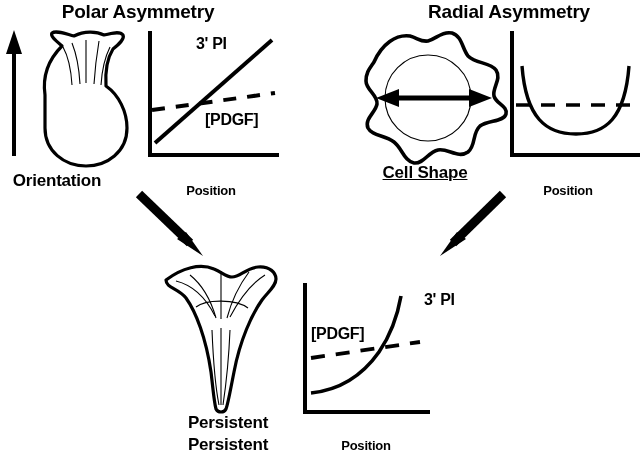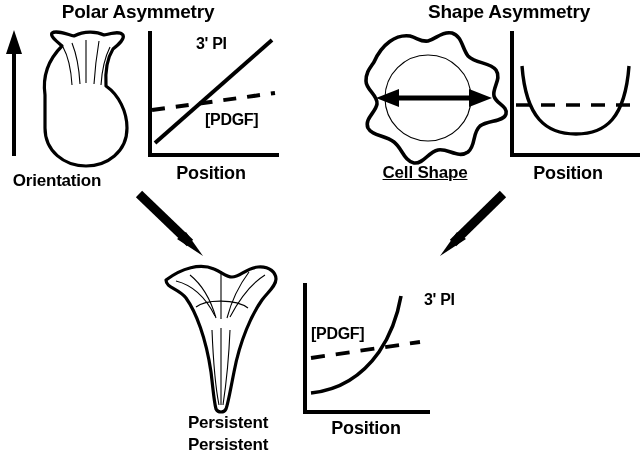--- a/index.html
+++ b/index.html
@@ -29,22 +29,23 @@
     font-weight: bold;
     white-space: nowrap;
     line-height: 1;
     color: #000000;
   }
   .panel-title {
     font-size: 19px;
     letter-spacing: -0.2px;
   }
   .axis-label {
-    font-size: 18px;
-    letter-spacing: -0.2px;
+    font-size: 13px;
+    letter-spacing: -0.2px;
+    margin-top: 20px;
   }
   .item-label {
     font-size: 17px;
     letter-spacing: -0.2px;
   }
   .curve-label {
     font-size: 16px;
     letter-spacing: -0.3px;
   }
   .center {
@@ -185,21 +186,21 @@
       <path d="M 311 393 C 340 390 362 376 379 352
                C 392 333 398 313 401 296" fill="none" stroke="#000" stroke-width="3.6"></path>
     </g>
     <g>
       <line x1="311" y1="358" x2="420" y2="342" stroke="#000" stroke-width="3.8" stroke-dasharray="14 11"></line>
     </g>
   </svg>
 
   <div class="lbl panel-title center" style="left:138px; top:2px;">Polar Asymmetry</div>
 
-  <div class="lbl panel-title center" style="left:509px; top:2px;">Shape Asymmetry</div>
+  <div class="lbl panel-title center" style="left:509px; top:2px;">Radial Asymmetry</div>
 
   <div class="lbl item-label center" style="left:57px; top:164px;margin-top:8px;">Orientation</div>
 
   <div class="lbl axis-label center" style="left:211px; top:164px;">Position</div>
 
   <div class="lbl item-label center" style="left:425px; top:164px;text-decoration:underline;">Cell Shape</div>
 
   <div class="lbl axis-label center" style="left:568px; top:164px;">Position</div>
 
   <div class="lbl curve-label" style="left:196px; top:36px;">3' PI</div>

